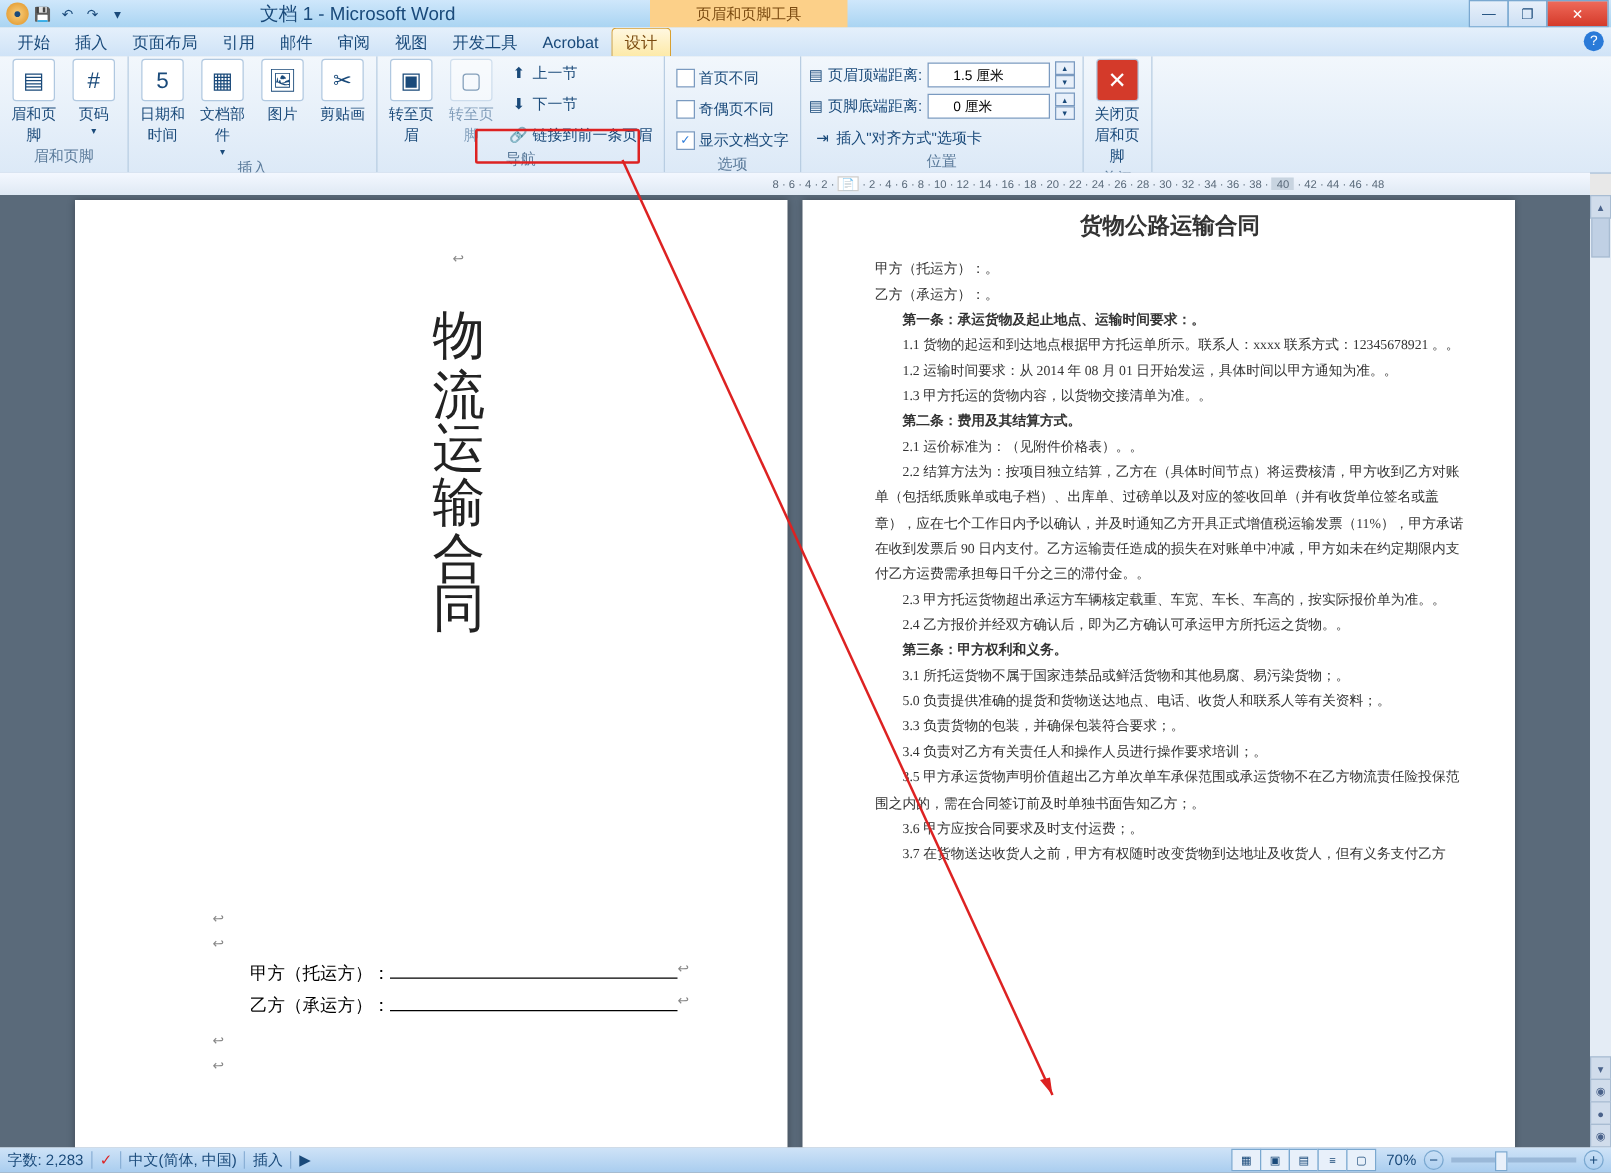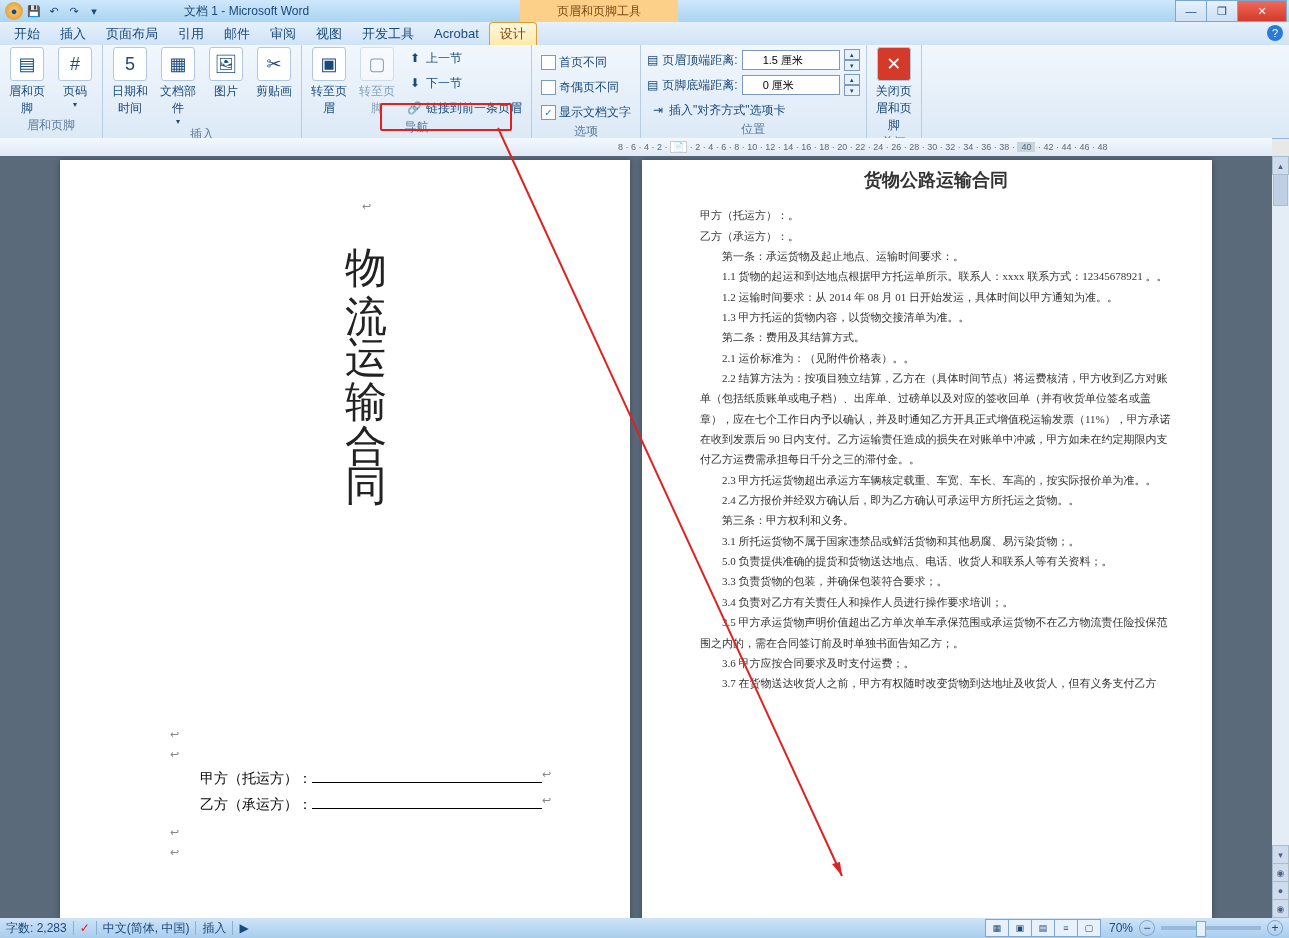--- a/index.html
+++ b/index.html
@@ -1,18 +1,18 @@
 <!DOCTYPE html>
 <html><head>
 <meta charset="utf-8">
 <style>
 body{margin:0;font-family:"Microsoft YaHei",SimSun,Arial,sans-serif;font-size:12px;background:#e8e8e8;overflow:hidden}
 .titlebar{height:22px;background:linear-gradient(#cfe7fb,#a9d4f2);display:flex;align-items:center;padding:0 4px;position:relative}
 .qat-btn{width:18px;height:18px;margin:0 1px;display:inline-flex;align-items:center;justify-content:center;color:#1a4a7a;font-size:11px}
-.title-txt{color:#1a4a7a;font-size:12px;margin-left:80px}
+.title-txt{color:#1a4a7a;font-size:15px;margin-left:104px}
 .ctx-tab{position:absolute;left:520px;top:0;height:22px;padding:0 37px;background:#fcd089;color:#7a4a10;font-size:12px;display:flex;align-items:center}
 .win-btns{position:absolute;right:2px;top:0;display:flex}
 .win-btn{width:30px;height:20px;background:linear-gradient(#e8f0fa,#cde0f4);border:1px solid #7aa8d0;margin-left:-1px;display:flex;align-items:center;justify-content:center;font-size:11px;color:#1a4a7a}
 .close-btn{background:linear-gradient(#ef6a5a,#d43a2a);color:#fff;width:48px}
 .menubar{height:23px;background:linear-gradient(#e5f0fb,#cfe3f7);display:flex;align-items:stretch;padding-left:4px;position:relative}
 .menu-item{padding:0 10px;color:#1a4a7a;font-size:13px;display:flex;align-items:center}
 .menu-item.active{background:linear-gradient(#fff7e0,#fdeaa8);border:1px solid #d8a030;border-bottom:none;color:#7a4a10;border-radius:4px 4px 0 0}
 .help-ic{position:absolute;right:6px;top:3px;width:16px;height:16px;border-radius:50%;background:#2a7ad8;color:#fff;font-size:11px;display:flex;align-items:center;justify-content:center}
 .ribbon{height:93px;background:linear-gradient(#f2f7fc,#dce9f7);border-bottom:1px solid #9ab8d8;display:flex}
 .rgroup{border-right:1px solid #b8cde2;display:flex;flex-direction:column;justify-content:space-between;padding:2px 6px}
@@ -31,21 +31,21 @@
 .redbox{border:2px solid #d22;border-radius:2px;position:absolute}
 .ruler-h{height:18px;background:linear-gradient(#f4f8ff,#dfe9f4);border-bottom:1px solid #b8cde2;position:relative;font-size:9px;color:#5a6a7a;display:flex;align-items:center;justify-content:center}
 .workspace{position:absolute;top:156px;left:0;right:17px;bottom:20px;background:#5a6a7a;overflow:hidden}
 .pages{position:absolute;top:0;left:0;right:0;bottom:0;display:flex;gap:12px;justify-content:center;padding:4px 20px 0}
 .page{background:#fff;width:570px;height:880px;box-shadow:0 0 6px rgba(0,0,0,.3);position:relative;font-family:SimSun}
 .page1-title{writing-mode:vertical-rl;font-size:42px;letter-spacing:44px;position:absolute;left:278px;top:55px;color:#222}
 .p-mark{position:absolute;color:#888;font-size:11px}
 .field-line{border-bottom:1px solid #000;display:inline-block;width:230px;height:14px}
 .page2-body{position:absolute;top:4px;left:58px;right:40px;font-size:11px;color:#333;line-height:1.85}
 .p2-title{text-align:center;font-size:18px;font-weight:bold;margin-bottom:8px}
-.p2-bold{font-weight:normal}
+.p2-bold{font-weight:bold}
 .statusbar{position:absolute;bottom:0;left:0;right:0;height:20px;background:linear-gradient(#cfe3f7,#a9cdef);display:flex;align-items:center;font-size:12px;color:#1a4a7a;padding:0 6px}
 .sb-sep{width:1px;height:14px;background:#8ab0d6;margin:0 6px}
 .view-btns{display:flex;margin-left:auto;gap:0}
 .view-btn{width:22px;height:16px;border:1px solid #7aa8d0;background:#e8f0fa;display:flex;align-items:center;justify-content:center;font-size:9px;margin-left:-1px}
 .zoom{display:flex;align-items:center;gap:6px;margin-left:8px}
 .zoom-track{width:100px;height:4px;background:#9ab8d8;position:relative}
 .zoom-thumb{position:absolute;width:8px;height:14px;background:#e8f0fa;border:1px solid #7aa8d0;top:-5px;left:35px}
 .vscroll{position:absolute;right:0;top:156px;bottom:20px;width:17px;background:#e4ecf5}
 .vscroll-btn{height:17px;background:#d0dceb;border:1px solid #a8bcd2;display:flex;align-items:center;justify-content:center;font-size:9px;color:#4a628a}
 .vscroll-thumb{background:#c0d0e4;border:1px solid #a8bcd2;height:30px}

